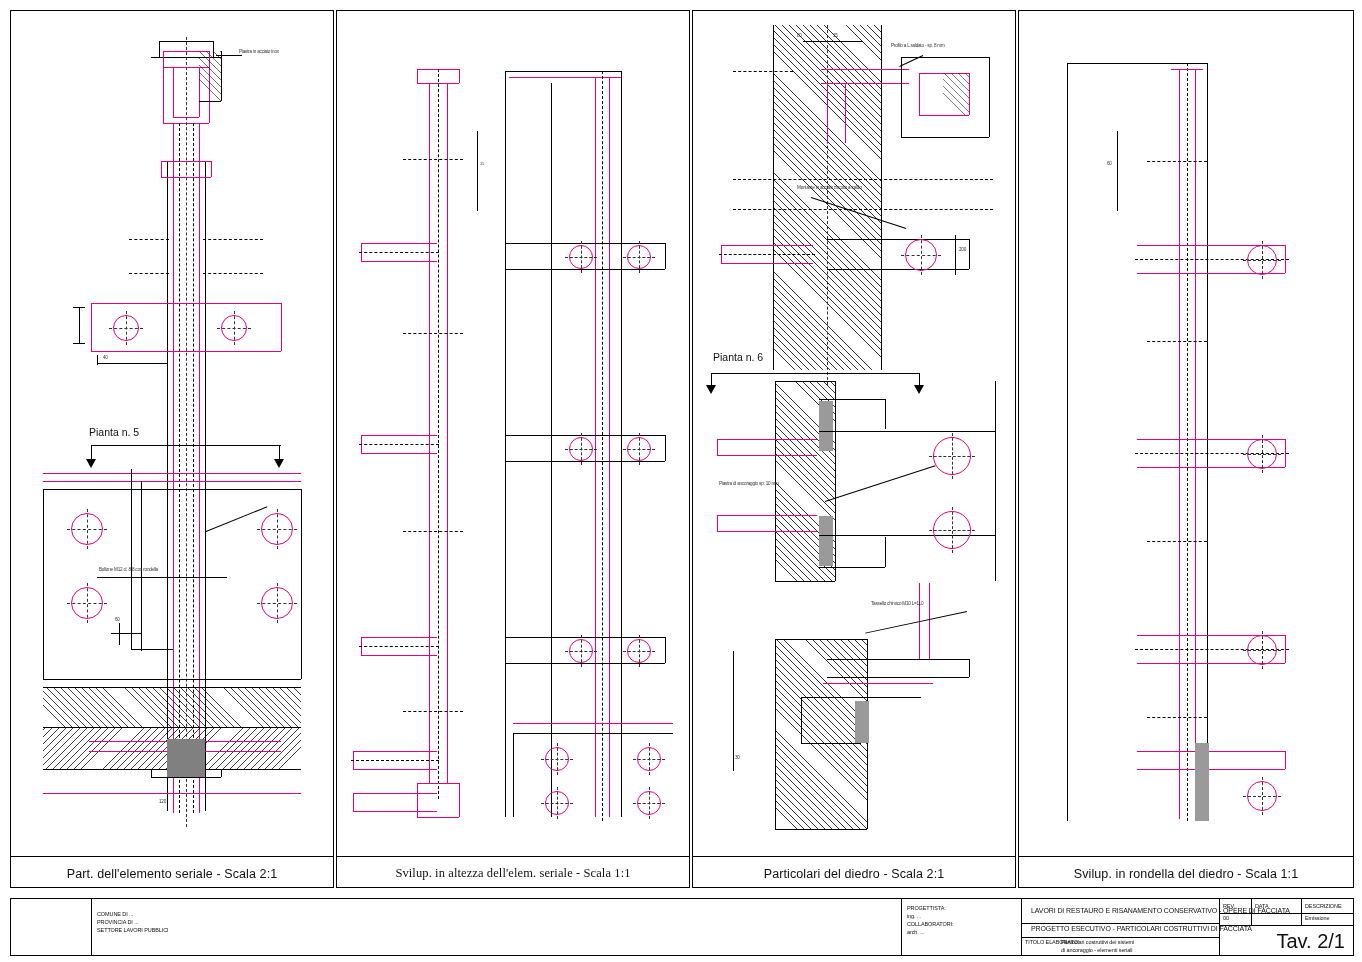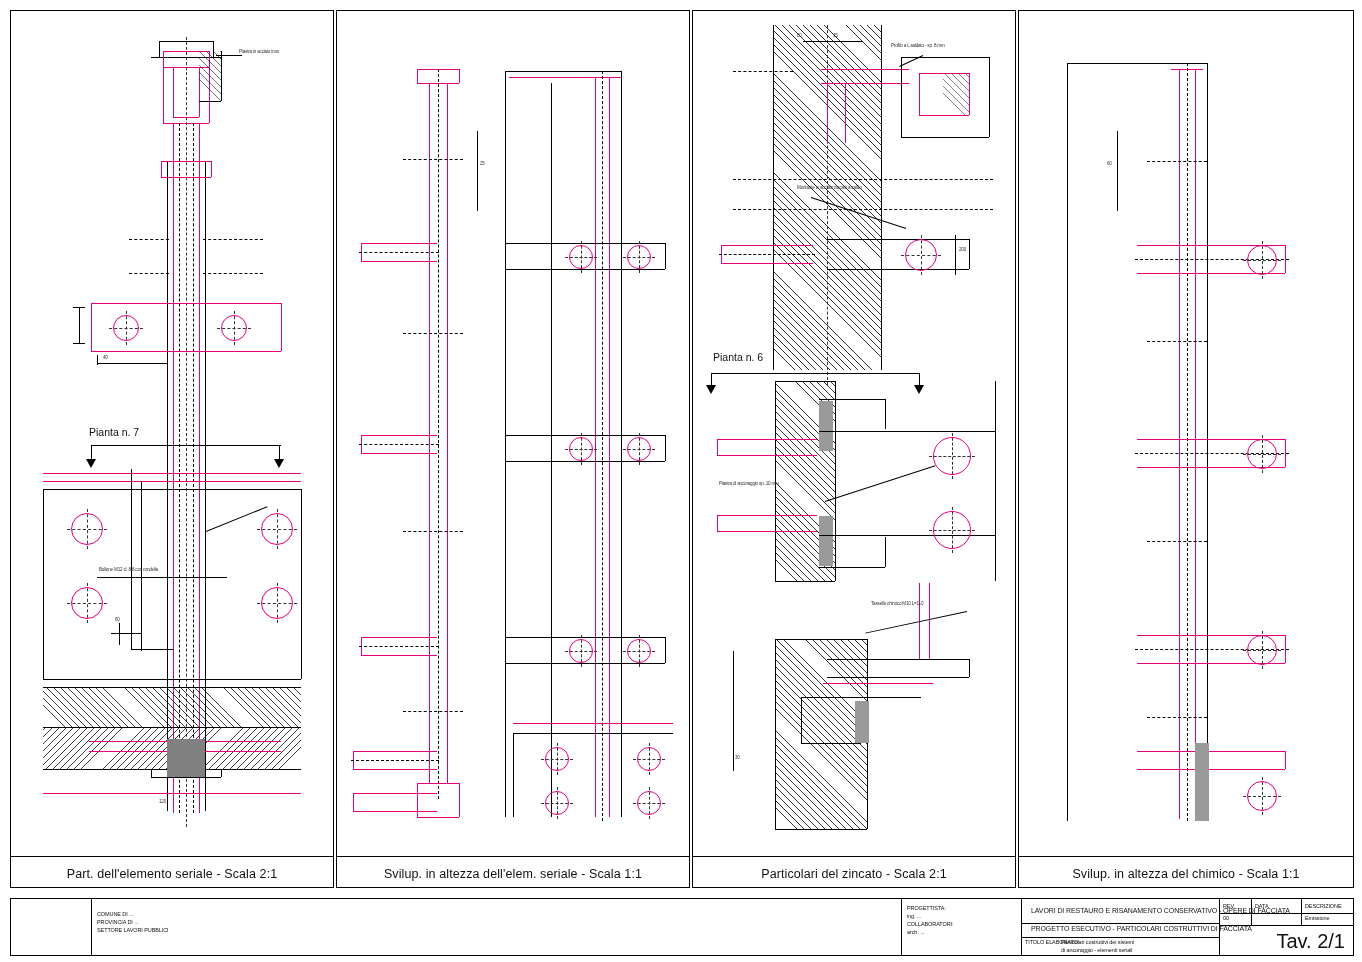--- a/index.html
+++ b/index.html
@@ -97,21 +97,21 @@
     <div class="bolt" style="left:102px;top:304px;width:24px;height:24px;"></div>
     <div class="bolt" style="left:210px;top:304px;width:24px;height:24px;"></div>
     <div class="vl" style="left:68px;top:296px;height:36px;"></div>
     <div class="hl" style="left:62px;top:296px;width:12px;"></div>
     <div class="hl" style="left:62px;top:332px;width:12px;"></div>
     <div class="lbl mini" style="left:92px;top:344px;">40</div>
     <div class="hl" style="left:86px;top:352px;width:70px;"></div>
     <div class="vl" style="left:86px;top:344px;height:10px;"></div>
     <div class="vl" style="left:156px;top:344px;height:10px;"></div>
 
-    <div class="lbl sec" style="left:78px;top:415px;">Pianta n. 7</div>
+    <div class="lbl sec" style="left:78px;top:415px;">Pianta n. 5</div>
     <div class="hl" style="left:80px;top:434px;width:190px;"></div>
     <div class="vl" style="left:80px;top:434px;height:16px;"></div>
     <div class="vl" style="left:268px;top:434px;height:16px;"></div>
     <div class="arrowdown" style="left:75px;top:448px;"></div>
     <div class="arrowdown" style="left:263px;top:448px;"></div>
 
     <div class="hl-r" style="left:32px;top:462px;width:258px;"></div>
     <div class="hl-r" style="left:32px;top:470px;width:258px;"></div>
     <div class="hl" style="left:32px;top:478px;width:258px;"></div>
     <div class="vl" style="left:32px;top:478px;height:190px;"></div>
@@ -149,21 +149,21 @@
     <div class="hl" style="left:140px;top:766px;width:70px;"></div>
     <div class="vl" style="left:140px;top:758px;height:8px;"></div>
     <div class="vl" style="left:210px;top:758px;height:8px;"></div>
     <div class="hl-r" style="left:32px;top:782px;width:258px;"></div>
     <div class="lbl mini" style="left:148px;top:788px;">120</div>
 
     <div class="capline" style="bottom:30px;"></div>
     <div class="caption">Part. dell'elemento seriale - Scala 2:1</div>
   </div>
 
-  <div class="panel" style="left:336px;top:10px;width:352px;height:876px;">
+  <div class="panel" style="left:336px;top:10px;width:352px;height:876px;font-family:Liberation Serif, serif;">
 
     <div class="hl-r" style="left:80px;top:58px;width:42px;"></div>
     <div class="vl-r" style="left:80px;top:58px;height:14px;"></div>
     <div class="vl-r" style="left:122px;top:58px;height:14px;"></div>
     <div class="hl-r" style="left:80px;top:72px;width:42px;"></div>
     <div class="vl-r" style="left:92px;top:72px;height:700px;"></div>
     <div class="vl-r" style="left:110px;top:72px;height:700px;"></div>
     <div class="vl-d" style="left:101px;top:58px;height:730px;"></div>
     <div class="hl-r" style="left:80px;top:772px;width:42px;"></div>
     <div class="vl-r" style="left:80px;top:772px;height:34px;"></div>
@@ -335,21 +335,21 @@
     <div class="hl" style="left:108px;top:732px;width:60px;"></div>
     <div class="greyfill" style="left:162px;top:690px;width:14px;height:42px;"></div>
     <div class="vl-r" style="left:226px;top:572px;height:76px;"></div>
     <div class="vl-r" style="left:236px;top:572px;height:76px;"></div>
     <div class="hl" style="left:170px;top:600px;width:104px;transform:rotate(-12deg);transform-origin:right center;"></div>
     <div class="lbl mini" style="left:178px;top:590px;">Tassello chimico M10 L=110</div>
     <div class="lbl mini" style="left:42px;top:744px;">30</div>
     <div class="vl" style="left:40px;top:640px;height:120px;"></div>
 
     <div class="capline" style="bottom:30px;"></div>
-    <div class="caption">Particolari del zincato - Scala 2:1</div>
+    <div class="caption">Particolari del diedro - Scala 2:1</div>
   </div>
 
   <div class="panel" style="left:1018px;top:10px;width:334px;height:876px;">
 
     <div class="vl" style="left:48px;top:52px;height:758px;"></div>
     <div class="hl" style="left:48px;top:52px;width:140px;"></div>
     <div class="vl" style="left:188px;top:52px;height:758px;"></div>
     <div class="vl-r" style="left:160px;top:58px;height:750px;"></div>
     <div class="vl-r" style="left:176px;top:58px;height:750px;"></div>
     <div class="vl-d" style="left:168px;top:52px;height:758px;"></div>
@@ -381,21 +381,21 @@
 
     <div class="hl-d" style="left:128px;top:150px;width:60px;"></div>
     <div class="hl-d" style="left:128px;top:330px;width:60px;"></div>
     <div class="hl-d" style="left:128px;top:530px;width:60px;"></div>
     <div class="hl-d" style="left:128px;top:706px;width:60px;"></div>
 
     <div class="vl" style="left:98px;top:120px;height:80px;"></div>
     <div class="lbl mini" style="left:88px;top:150px;">60</div>
 
     <div class="capline" style="bottom:30px;"></div>
-    <div class="caption">Svilup. in altezza del chimico - Scala 1:1</div>
+    <div class="caption">Svilup. in rondella del diedro - Scala 1:1</div>
   </div>
 
   <div id="titleblock">
     <div class="cell" style="left:80px;"></div>
     <div class="cell" style="left:890px;"></div>
     <div class="cell" style="left:1010px;"></div>
     <div class="cell" style="left:1208px;"></div>
     <div class="rowline" style="top:14px;left:1208px;width:134px;"></div>
     <div class="rowline" style="top:26px;left:1208px;width:134px;"></div>
     <div class="rowline" style="top:24px;left:1010px;width:198px;"></div>

